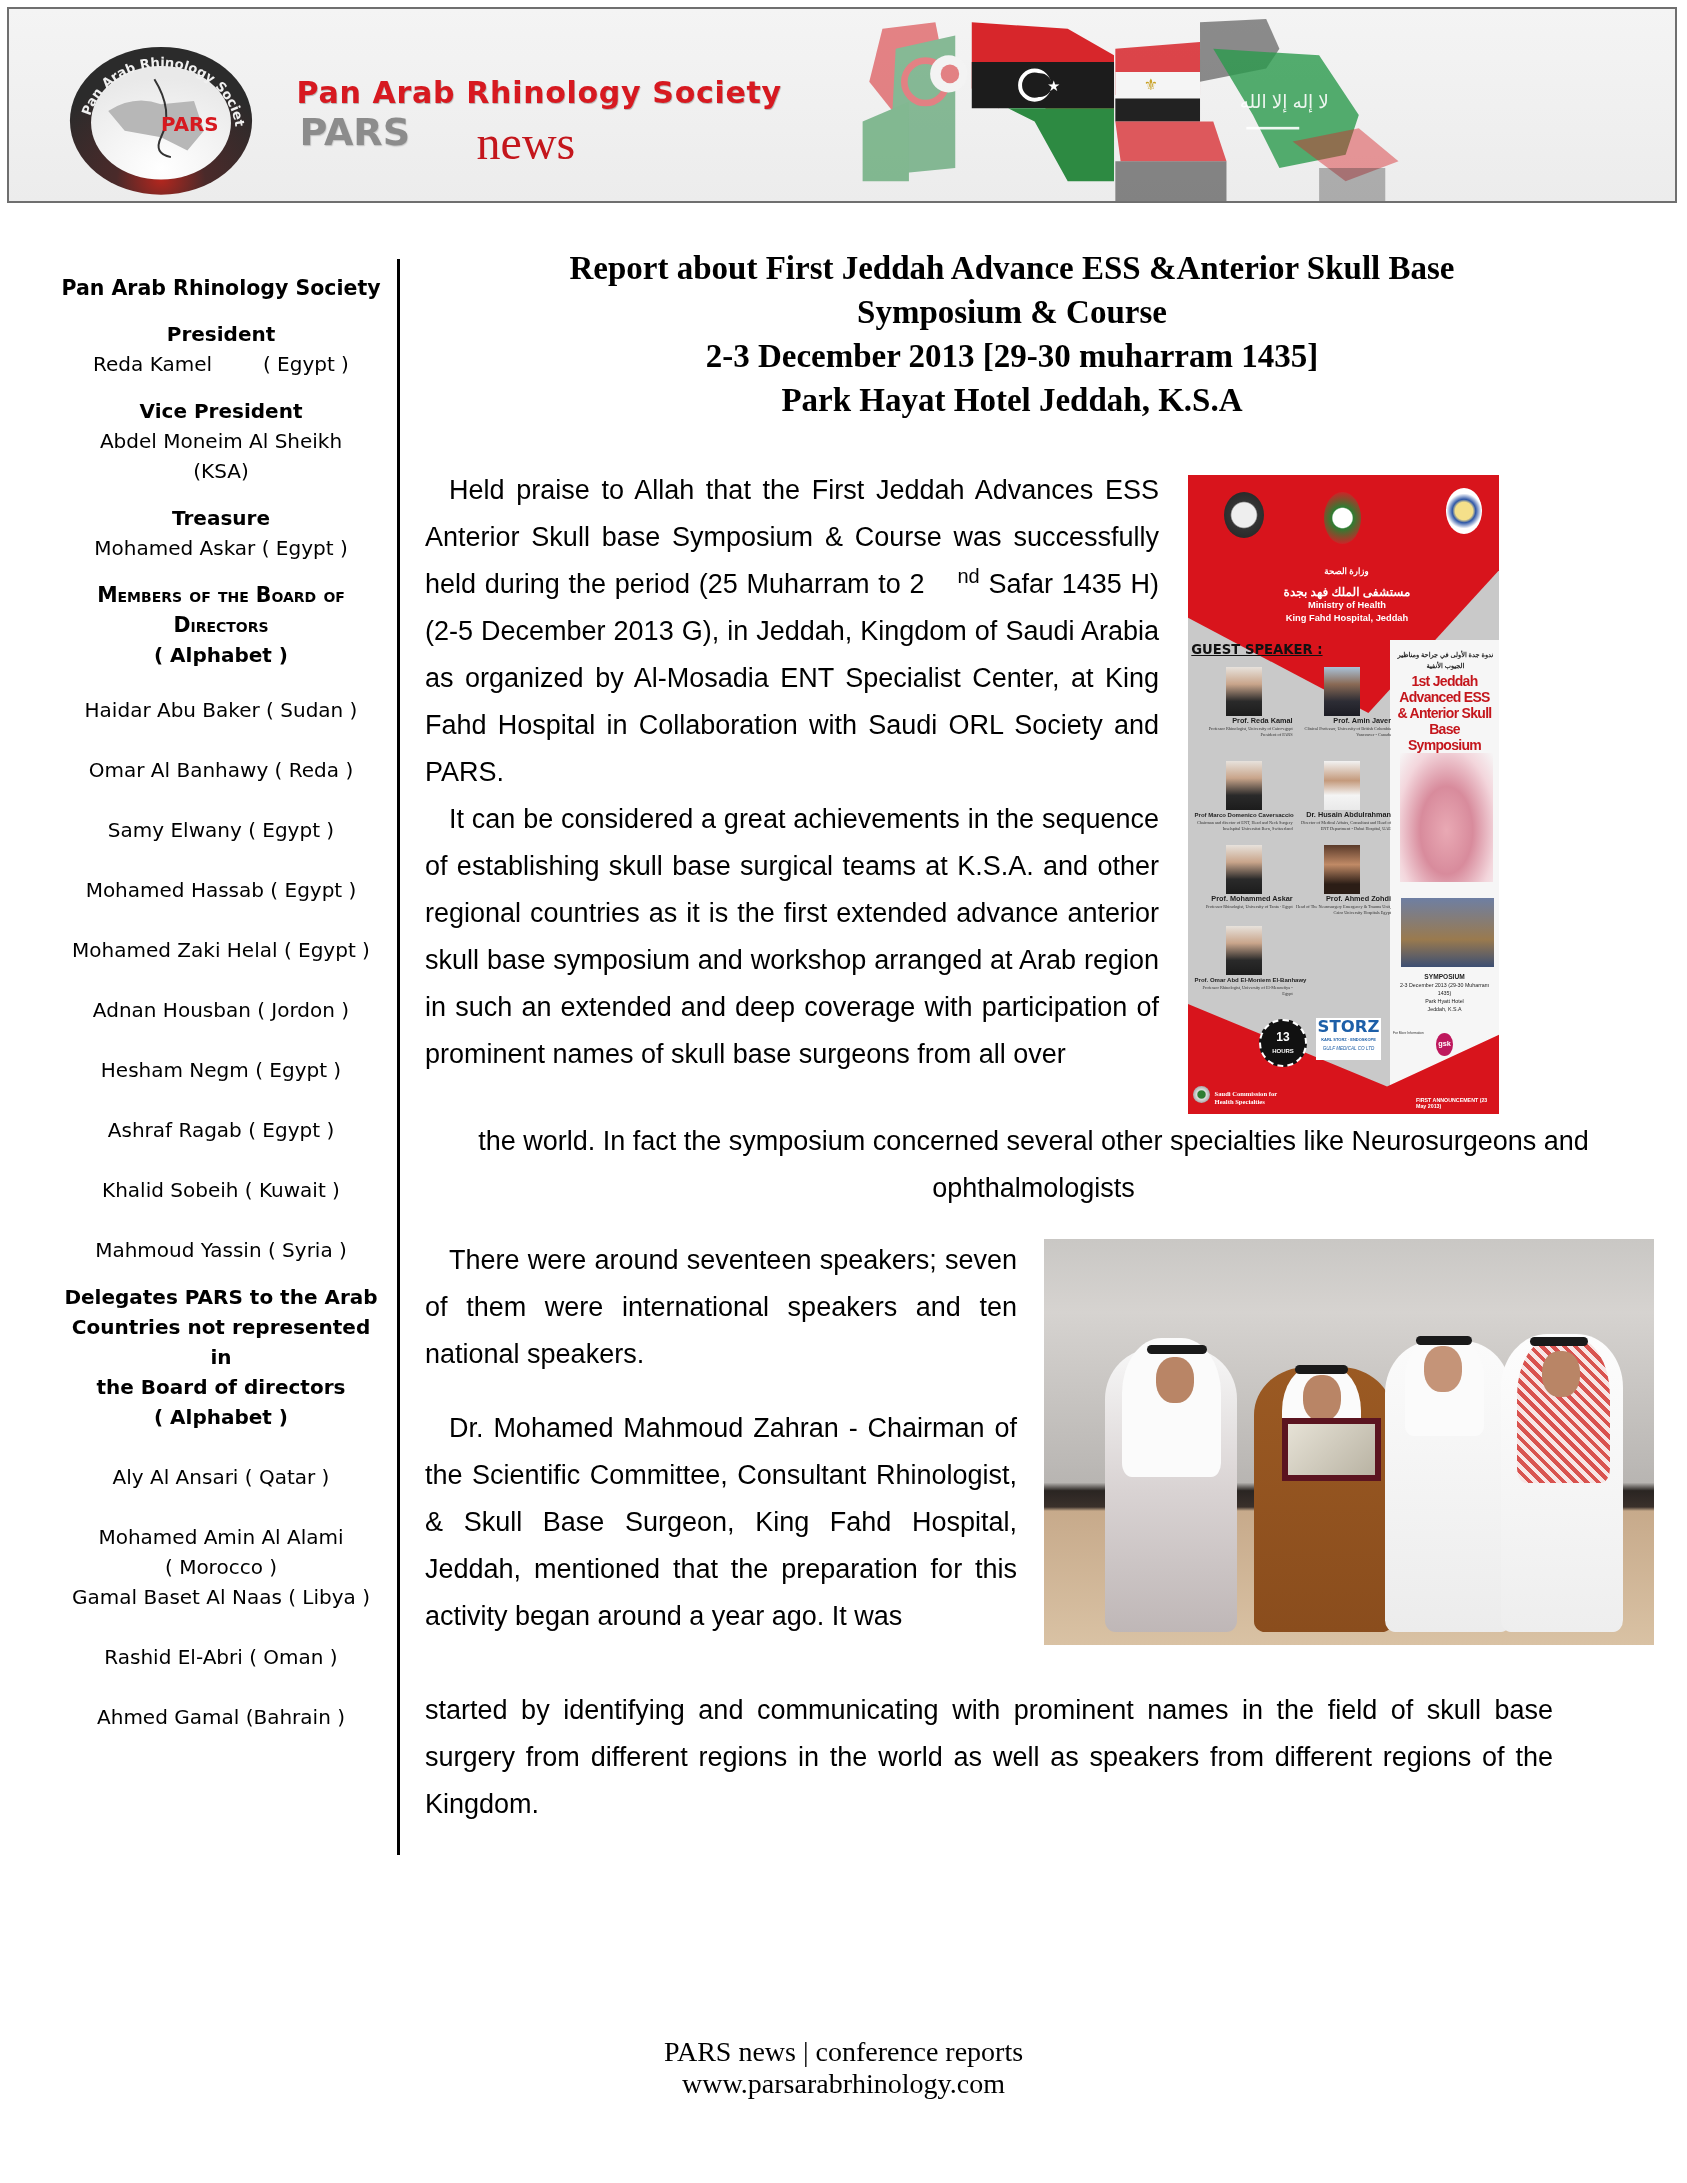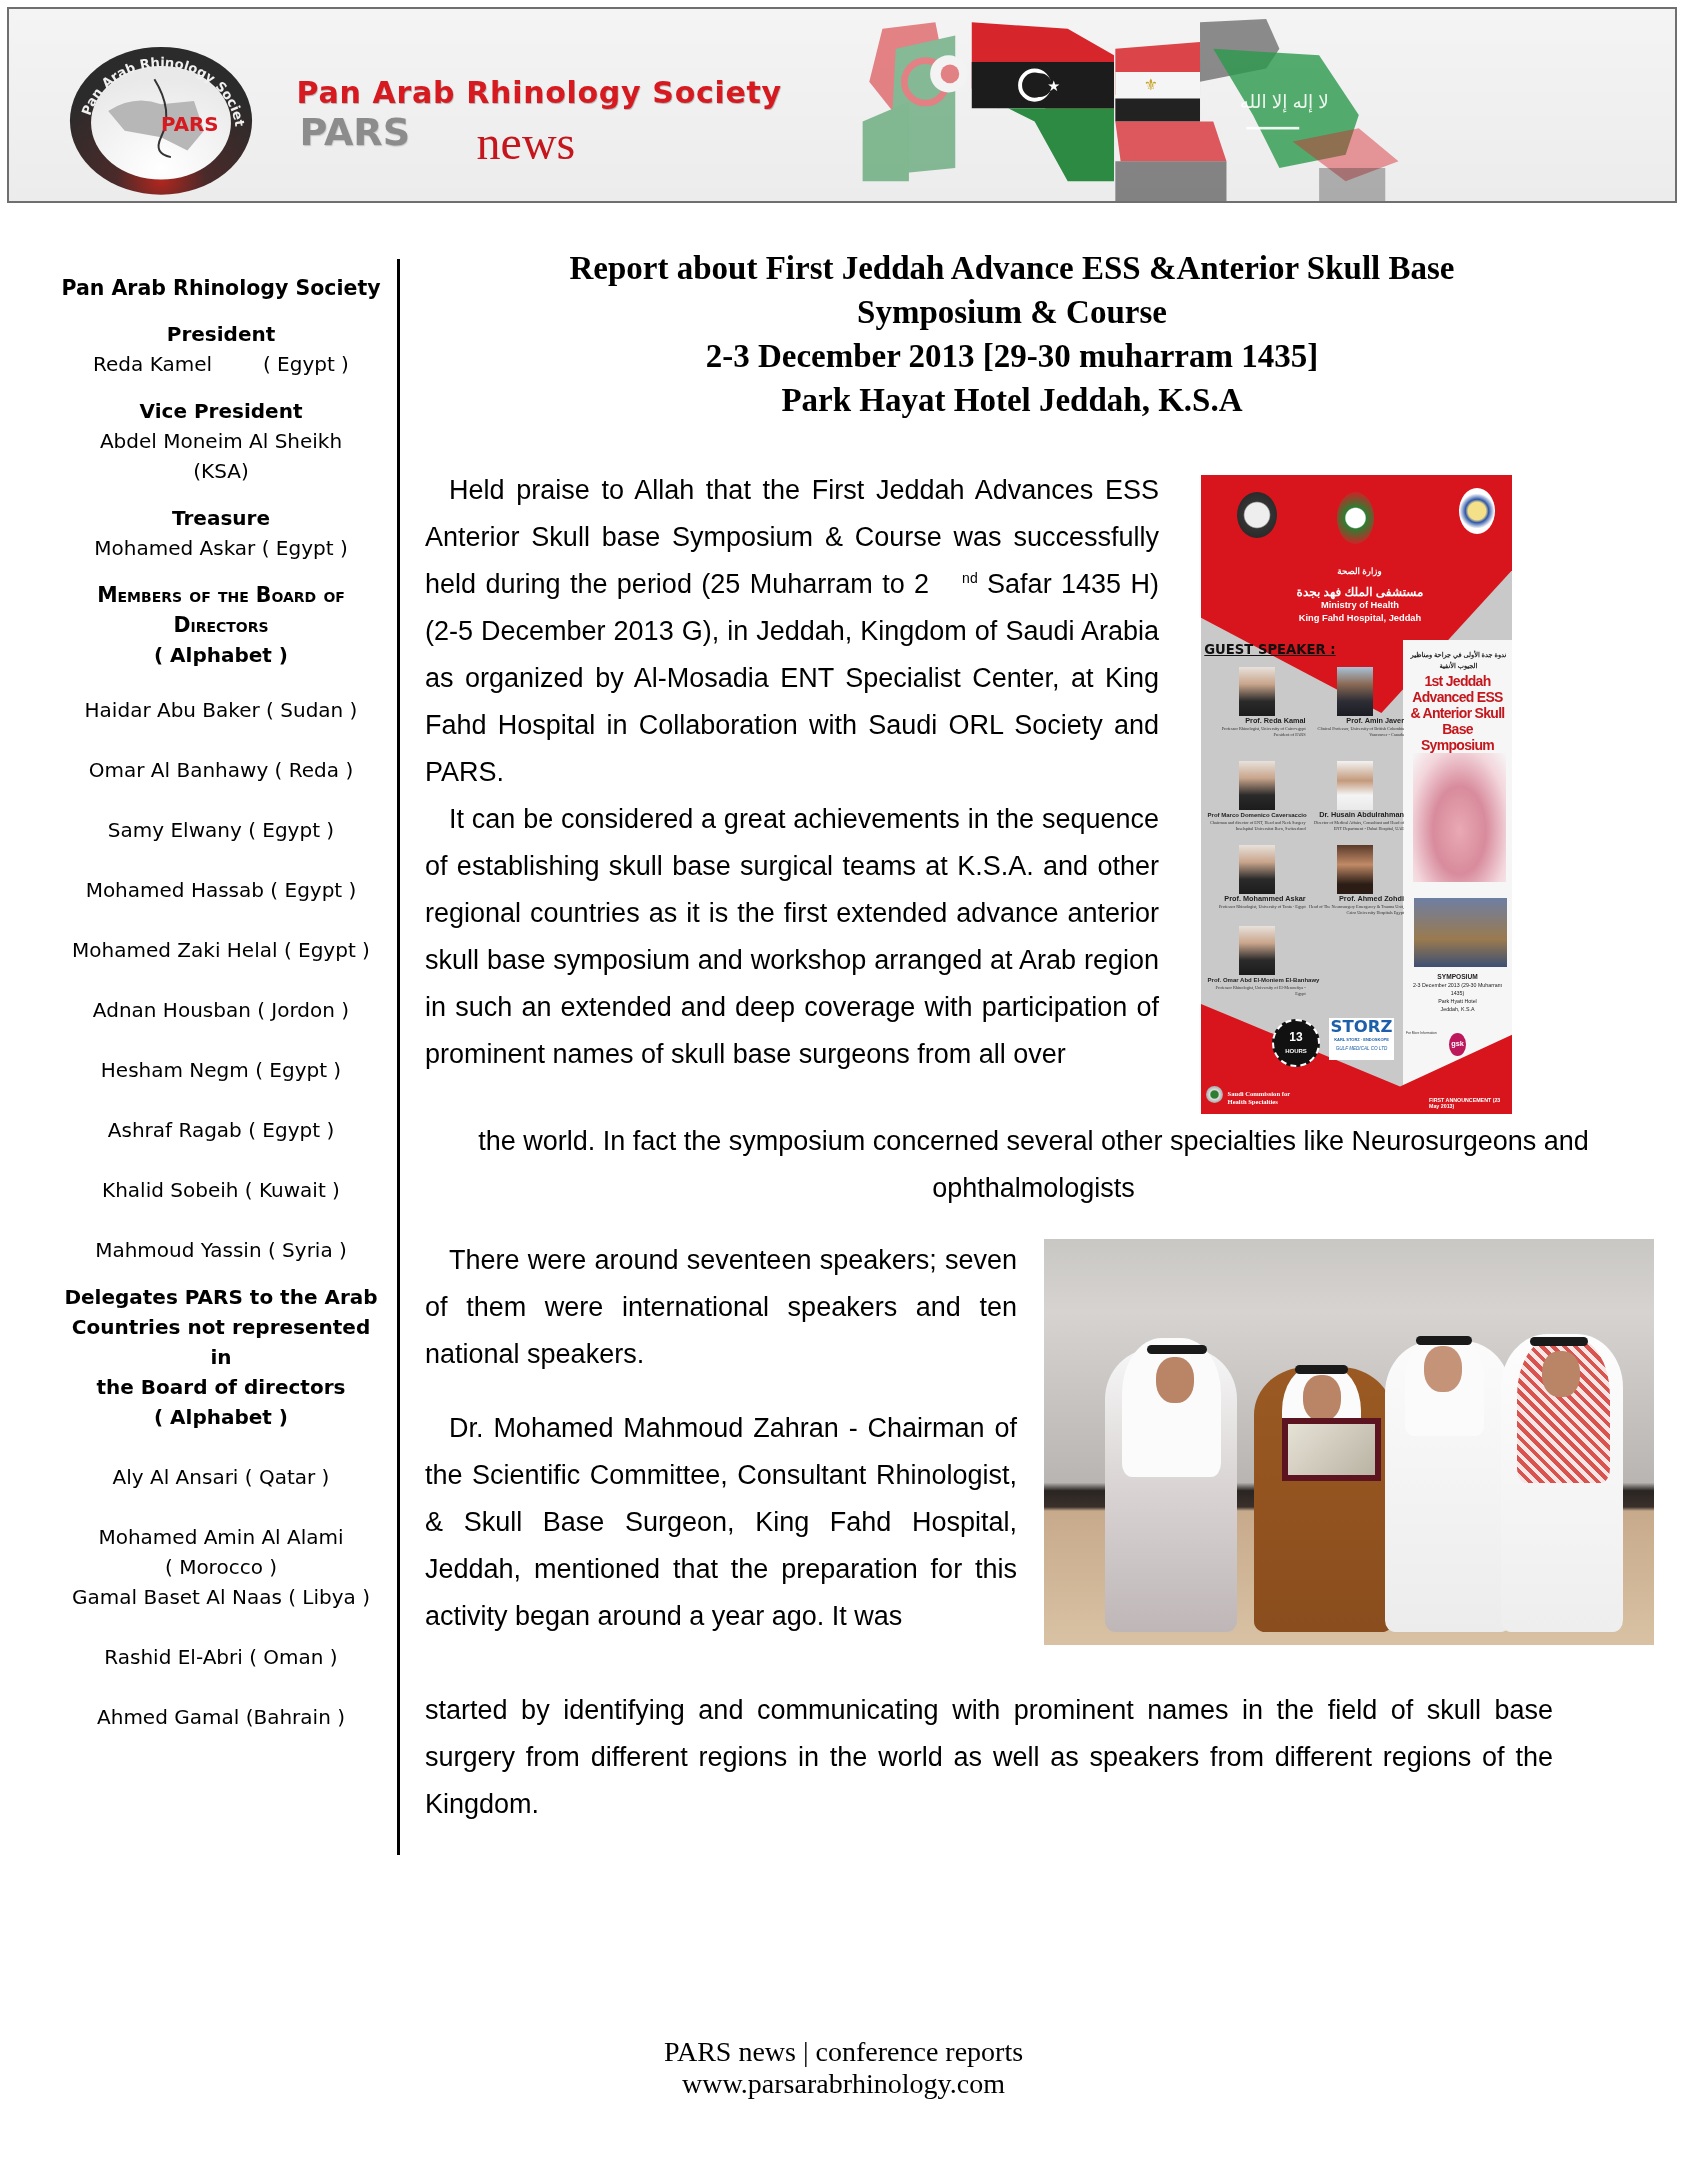--- a/index.html
+++ b/index.html
@@ -24,24 +24,24 @@
 
   
   .title { position:absolute; left:423px; top:246px; width:1178px; text-align:center; font-family:"Liberation Serif", serif; font-weight:bold; font-size:33px; line-height:44px; }
   .body-text { font-family:"Liberation Sans", sans-serif; font-size:27px; line-height:47px; text-align:justify; }
   .p1 { position:absolute; left:425px; top:467px; width:734px; }
   .p1-cont { position:absolute; left:425px; top:1118px; width:1217px; text-align:center; }
   .p3 { position:absolute; left:425px; top:1237px; width:592px; }
   .p4 { position:absolute; left:425px; top:1405px; width:592px; }
   .p4-cont { position:absolute; left:425px; top:1687px; width:1128px; }
   .indent { display:inline-block; width:24px; }
-  sup { font-size:14px; line-height:0;margin-left:33px; }
-
-  
-  .poster { position:absolute; left:1188px; top:475px; width:311px; height:639px; background:#c9c9c9; overflow:hidden;margin-left:13px; }
+  sup { font-size:20px; line-height:0;margin-left:33px; }
+
+  
+  .poster { position:absolute; left:1188px; top:475px; width:311px; height:639px; background:#c9c9c9; overflow:hidden; }
   .poster .top-red { position:absolute; left:0; top:0; width:311px; height:238px; background:#d8141c; clip-path:polygon(0 0,100% 0,100% 40%,58% 100%,0 60%); }
   .poster .pl { position:absolute; border-radius:50%; }
   .poster .pl-left { left:36px; top:16.5px; width:40px; height:46px; background:radial-gradient(circle,#eee 40%,#333 45%,#222 100%); }
   .poster .pl-mid { left:136px; top:16.5px; width:37px; height:52px; background:radial-gradient(circle,#fff 30%,#2e7d32 34%,#c62828 80%); }
   .poster .pl-right { left:258px; top:13.2px; width:36px; height:46px; background:radial-gradient(circle,#f5e08a 30%,#2f57a7 40%,#ffffff 60%); }
   .poster .ar1 { position:absolute; left:99px; top:91px; width:119px; text-align:center; color:#fff; font-size:8.6px; font-weight:bold; }
   .poster .moh { position:absolute; left:86px; top:111px; width:146px; text-align:center; color:#fff; font-size:9.3px; font-weight:bold; line-height:13.2px; }
   .poster .right-panel { position:absolute; left:202px; top:165px; width:109px; height:474px; background:#f6f6f6; }
   .poster .gs { position:absolute; left:3.3px; top:167px; font-family:"DejaVu Sans", sans-serif; font-weight:bold; font-size:13.2px; color:#111; text-decoration:underline; }
   .poster .rp-title { position:absolute; left:205px; top:198px; width:103px; font-family:"Liberation Sans", sans-serif; font-weight:bold; color:#c4161c; font-size:14px; line-height:16px; text-align:center; letter-spacing:-0.7px; }

